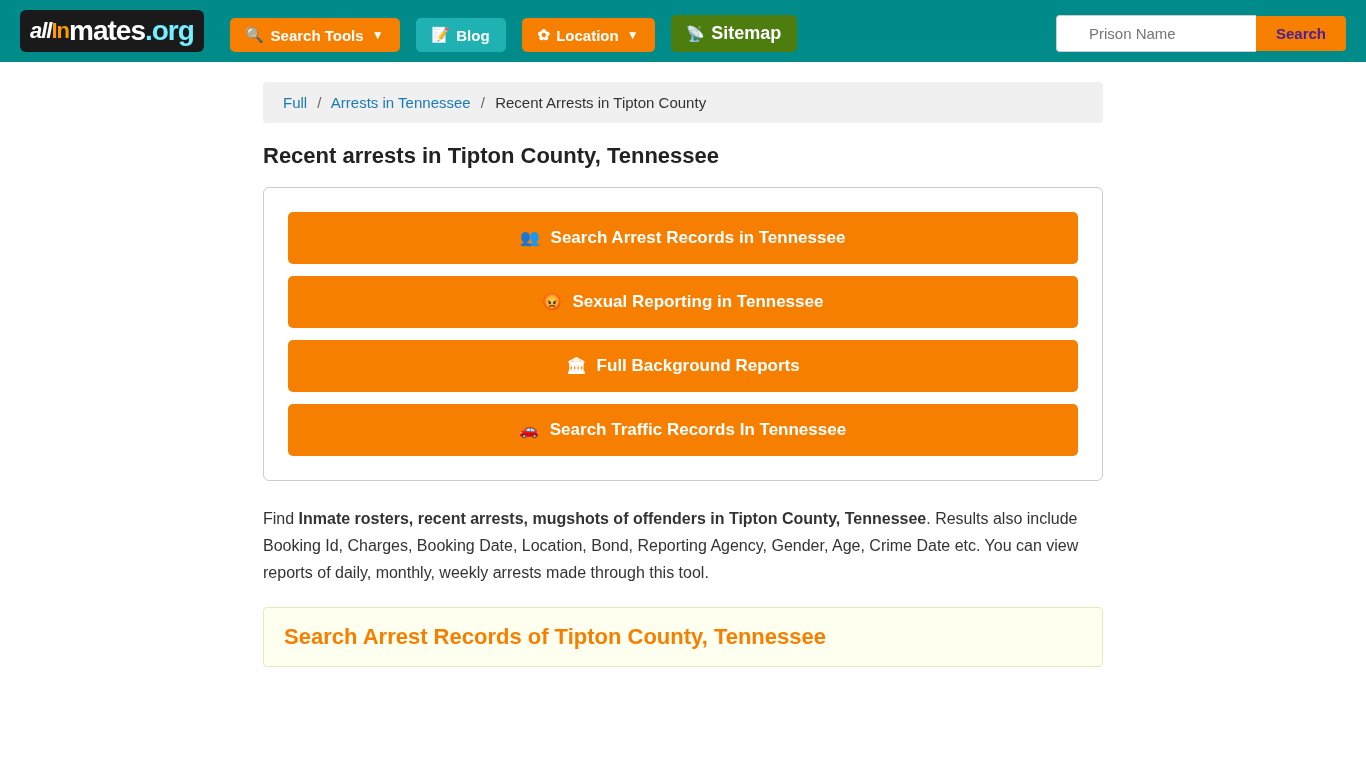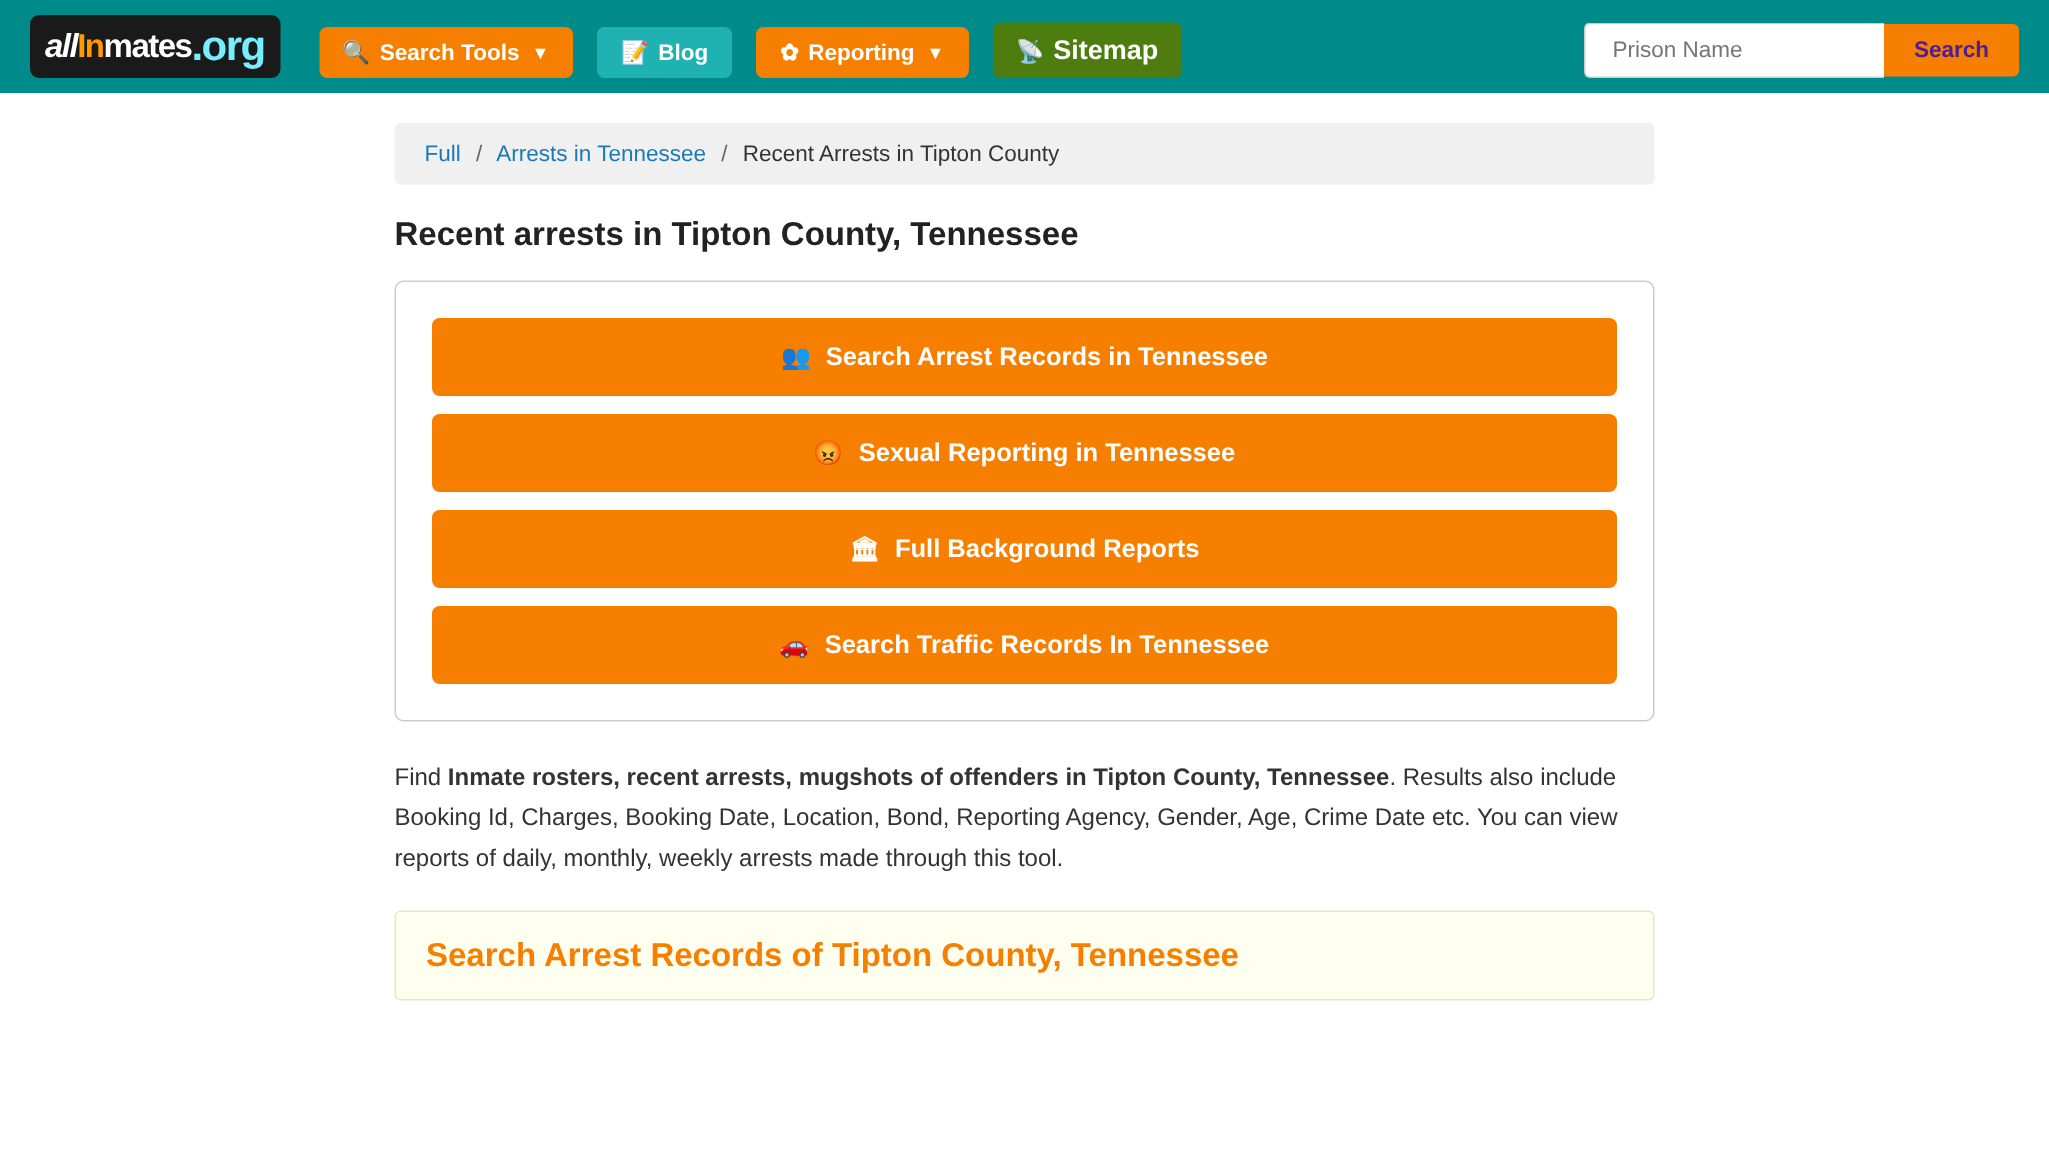--- a/index.html
+++ b/index.html
@@ -68,21 +68,21 @@
       font-weight: bold;
     }
 
     .header-spacer { flex: 1; }
     .search-area {
       display: flex;
       align-items: center;
       gap: 0;
     }
     .search-input {
-      padding: 9px 18px;
+      padding: 9px 32px;
       font-size: 15px;
       border: 1px solid #ccc;
       border-right: none;
       border-radius: 4px 0 0 4px;
       width: 200px;
       outline: none;
     }
     .search-submit {
       background: #f77f00;
       color: #4c1d95;
@@ -189,39 +189,39 @@
   </style>
 </head>
 <body>
 
 <header>
   <div class="header">
     <div class="logo-area">
       <div class="logo-text" style="font-size:22px; padding:5px 10px; border-radius:6px; background:#1a1a1a; display:flex; align-items:center; gap:0;">
         <span style="color:#fff; font-style:italic; font-size:22px;">all</span>
           <span style="color:#f90; font-size:22px;">In</span>
-          <span style="color:#fff; font-size:22px;">mates</span>
+          <span style="color:#fff; font-size:28px;">mates</span>
           <span style="color:#7ef; font-size:28px;">.org</span>
       </div>
     </div>
 
     <button class="nav-btn">
       <span class="icon-search"></span>
       <span>Search Tools</span>
       <span class="dropdown-arrow">▼</span>
     </button>
 
     <button class="nav-btn-teal">
       <span class="icon-blog"></span>
       <span>Blog</span>
     </button>
 
     <button class="nav-btn" style="background:#f77f00;">
       <span class="icon-resources"></span>
-      <span>Reporting</span>
+      <span>Location</span>
       <span class="dropdown-arrow">▼</span>
     </button>
 
     <button class="nav-btn-sitemap">
       <span class="icon-sitemap"></span>
       <span>Sitemap</span>
     </button>
 
     <div class="header-spacer"></div>
 

